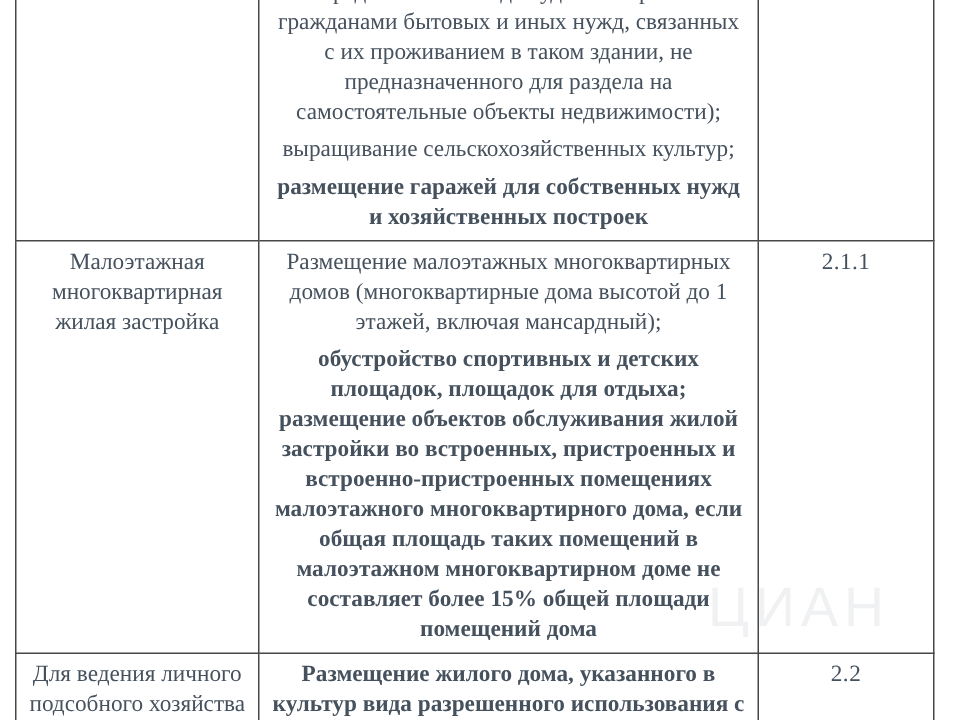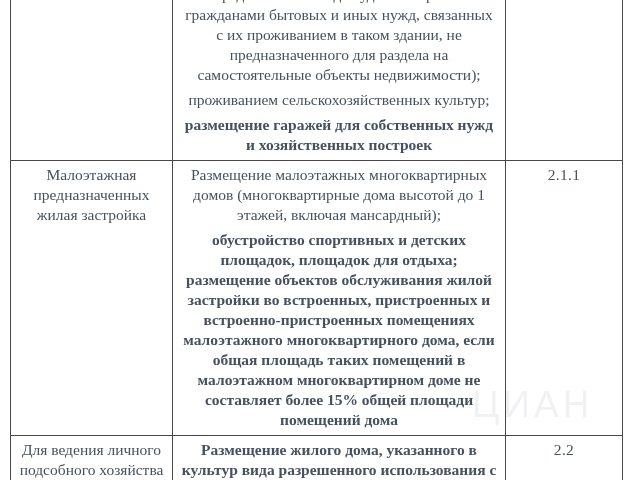--- a/index.html
+++ b/index.html
@@ -73,28 +73,28 @@
       <col class="c1">
       <col class="c2">
       <col class="c3">
     </colgroup>
     <tbody>
 
       <tr>
         <td class="name-cell"></td>
         <td class="desc-cell">
           <p>предназначенных для удовлетворения гражданами бытовых и иных нужд, связанных с их проживанием в таком здании, не предназначенного для раздела на самостоятельные объекты недвижимости);</p>
-          <p>проживанием сельскохозяйственных культур;</p>
+          <p>выращивание сельскохозяйственных культур;</p>
           <p>размещение гаражей для собственных нужд и хозяйственных построек</p>
         </td>
         <td class="code-cell"></td>
       </tr>
 
       <tr>
-        <td class="name-cell">Малоэтажная предназначенных жилая застройка</td>
+        <td class="name-cell">Малоэтажная многоквартирная жилая застройка</td>
         <td class="desc-cell">
           <p>Размещение малоэтажных многоквартирных домов (многоквартирные дома высотой до 1 этажей, включая мансардный);</p>
           <p>обустройство спортивных и детских площадок, площадок для отдыха; размещение объектов обслуживания жилой застройки во встроенных, пристроенных и встроенно-пристроенных помещениях малоэтажного многоквартирного дома, если общая площадь таких помещений в малоэтажном многоквартирном доме не составляет более 15% общей площади помещений дома</p>
         </td>
         <td class="code-cell">2.1.1</td>
       </tr>
 
       <tr>
         <td class="name-cell">Для ведения личного подсобного хозяйства</td>
         <td class="desc-cell">

